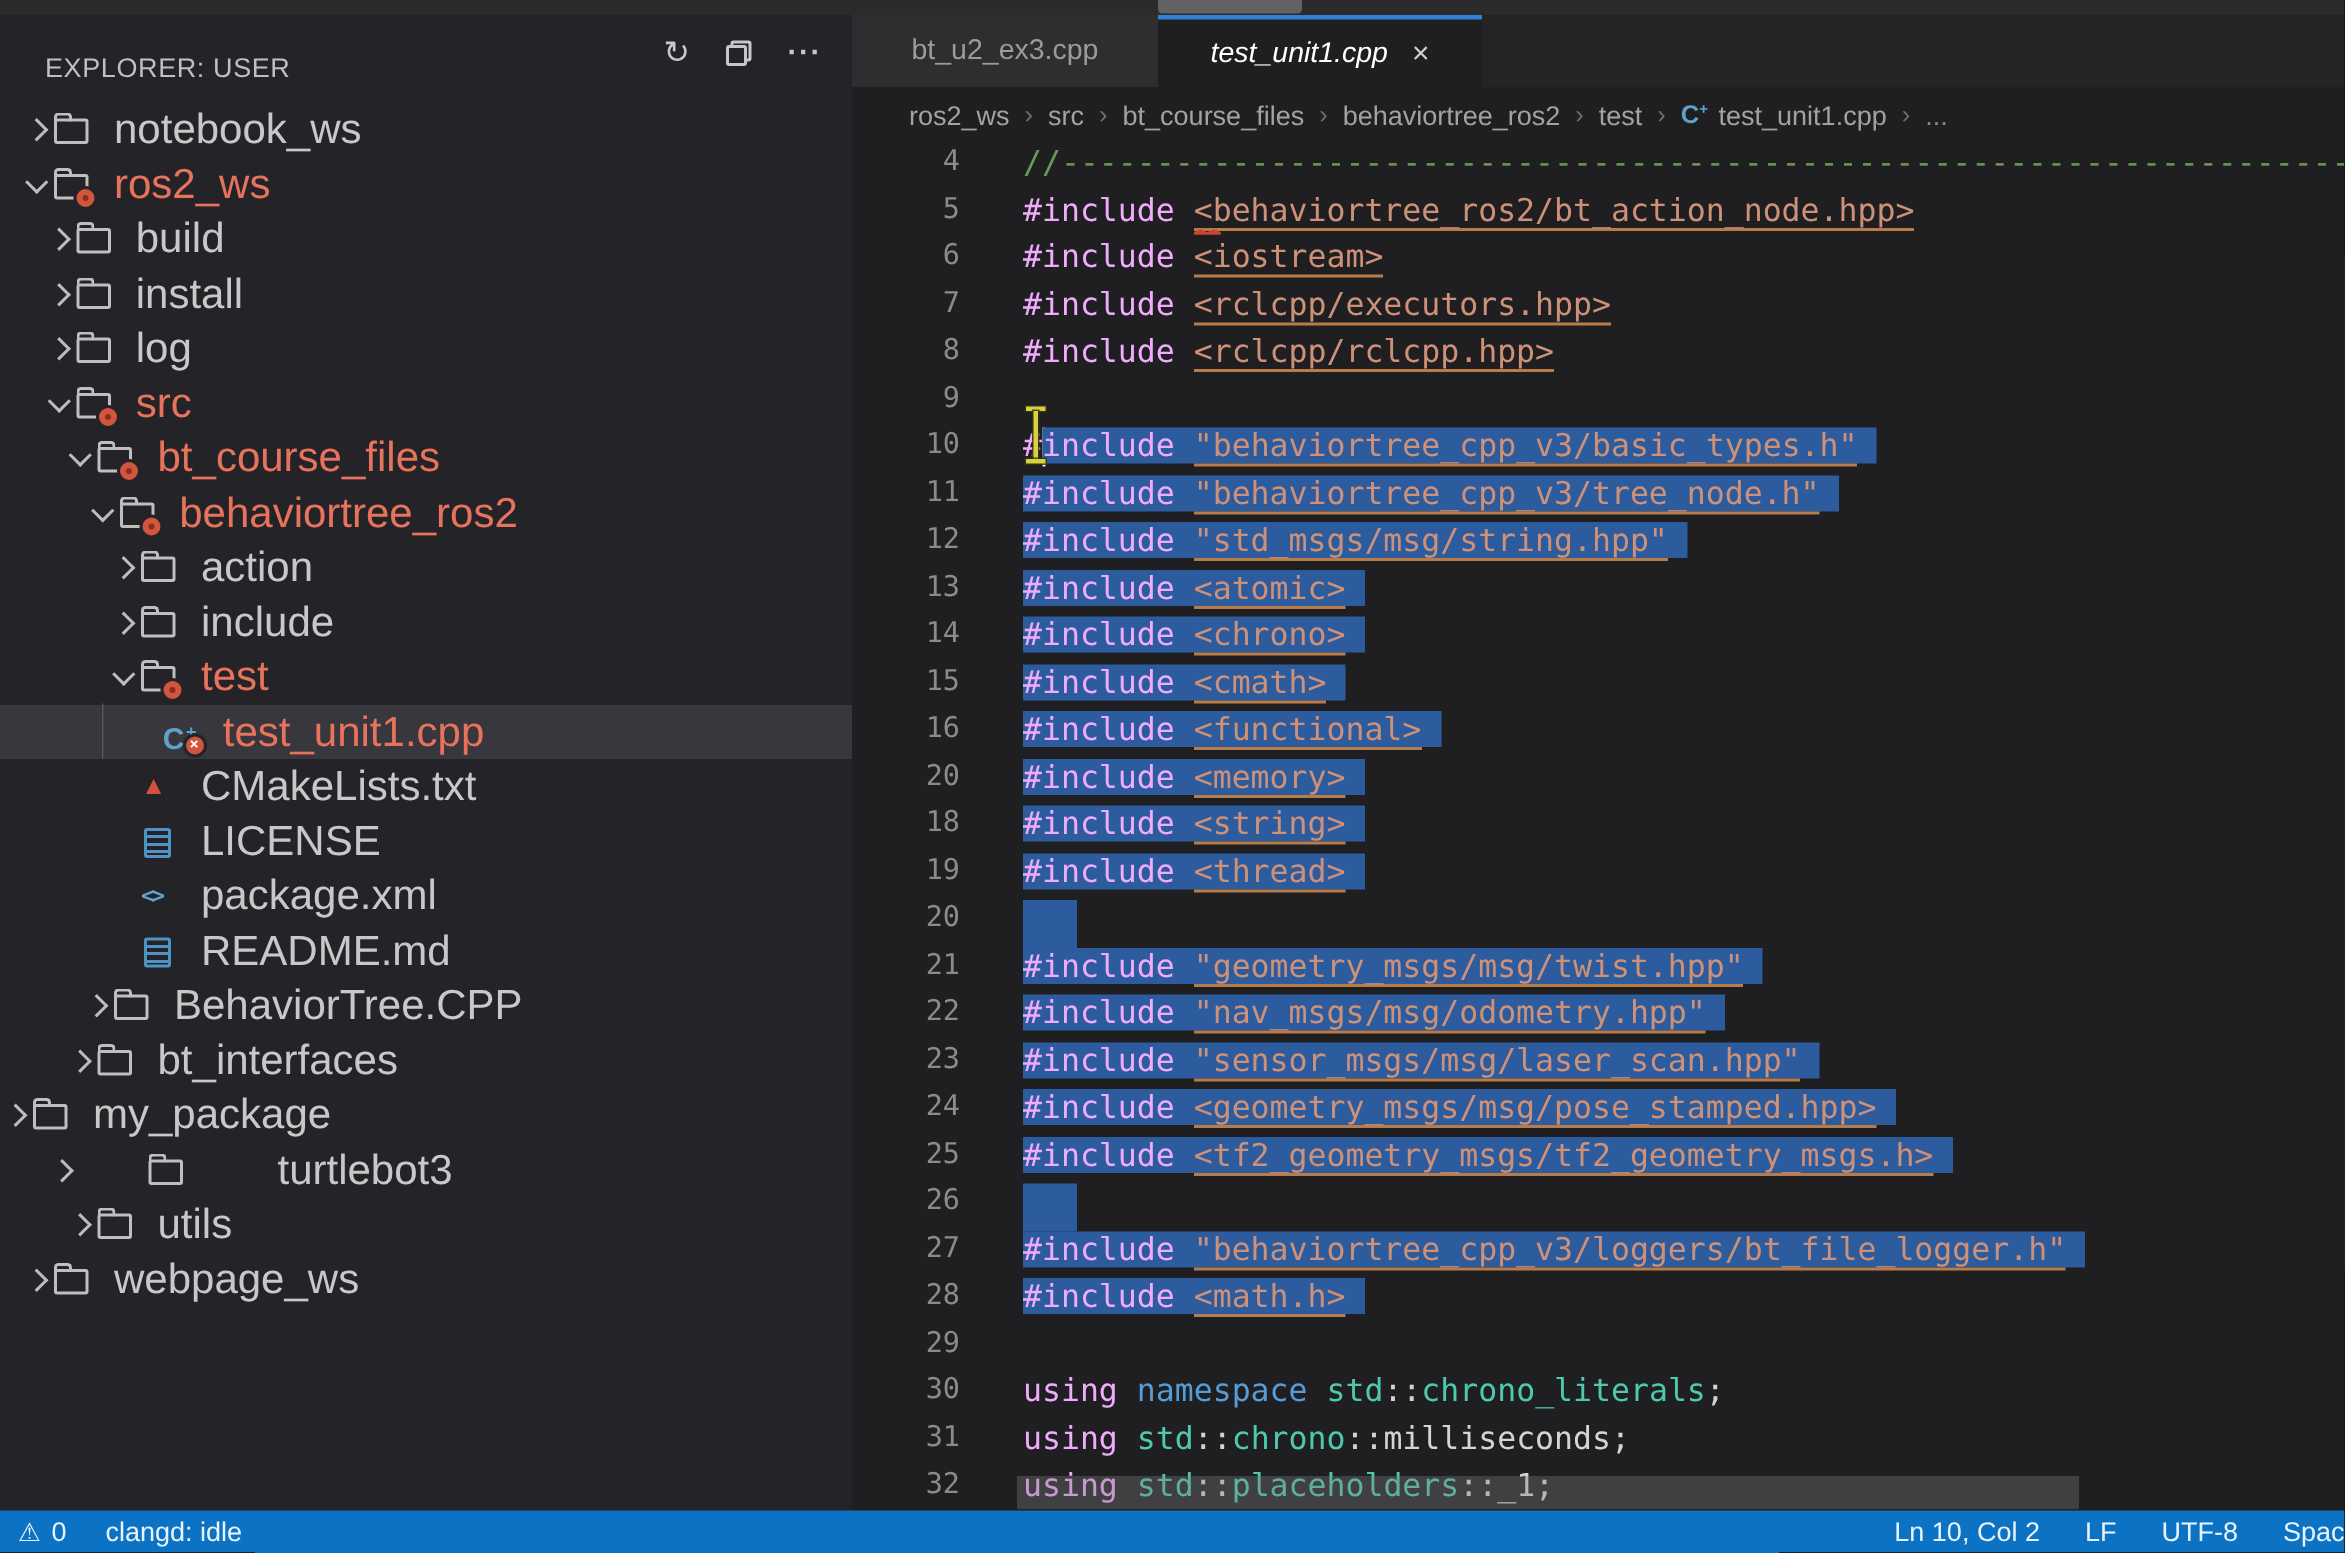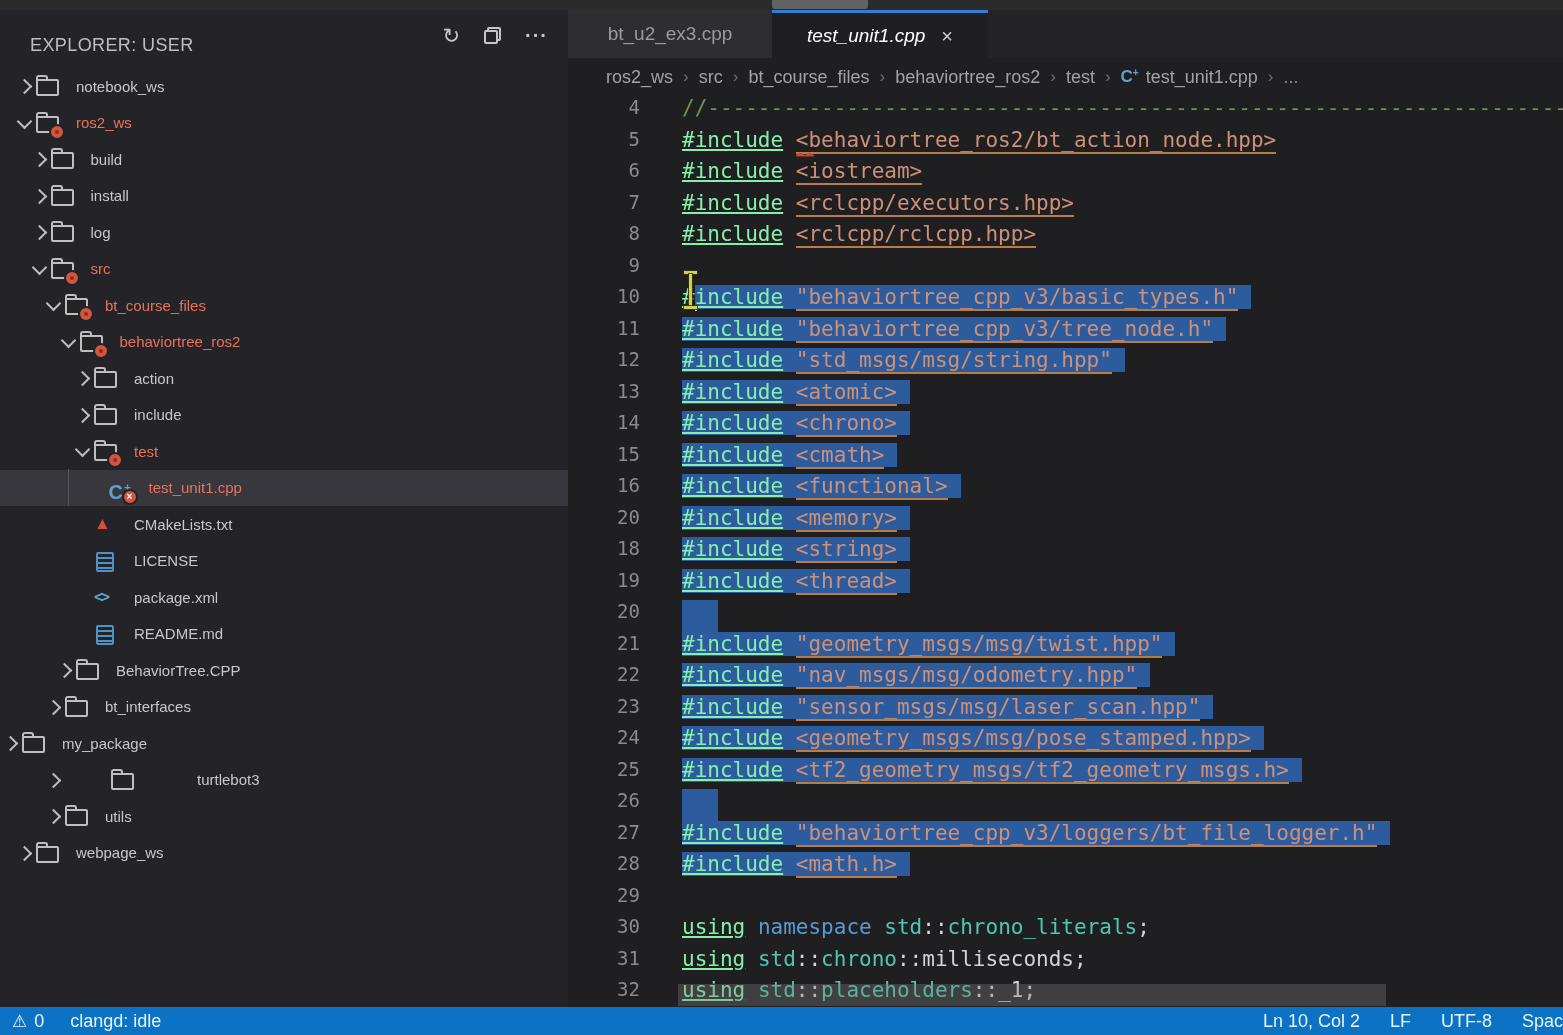--- a/index.html
+++ b/index.html
@@ -42,21 +42,21 @@
   .icon-xml{color:#5fa3cc;font:700 15px "DejaVu Sans Mono",monospace;letter-spacing:-2px;line-height:36.5px;}
   .icon-book::before{content:'';position:absolute;left:2px;top:9px;width:14px;height:16px;
         border:2px solid #4f93c4;border-radius:2px;
         background:repeating-linear-gradient(to bottom,transparent 0 3px,#4f93c4 3px 5px);}
   .badge{position:absolute;left:13px;top:19px;width:12px;height:12px;border-radius:50%;
         background:#d2553e;border:2px solid #232328;}
   .badge::after{content:'';position:absolute;left:4px;top:4px;width:4px;height:4px;border-radius:50%;background:#8a2f1f;}
   .badge-x{display:flex;align-items:center;justify-content:center;color:#fff;
         font:700 10px "Liberation Sans",sans-serif;}
   .badge-x::after{display:none;}
-  .tlabel{color:#c8c8c8;font-size:15px;margin-left:9px;white-space:nowrap;}
+  .tlabel{color:#c8c8c8;font-size:28px;margin-left:9px;white-space:nowrap;}
   .tlabel.err{color:#e8735c;}
   #guide-line{position:absolute;left:68px;top:459px;width:1px;height:37px;background:#55555c;}
 
   
   #tabbar{position:absolute;left:568px;top:10px;width:995px;height:48px;background:#242426;display:flex;}
   .tab{height:48px;display:flex;align-items:center;justify-content:center;padding:0 26px;
        font-size:19px;box-sizing:border-box;cursor:default;}
   .tab.inactive{background:#2e2e30;color:#9b9b9b;width:204px;}
   .tab.active{background:#1f1f22;color:#ffffff;border-top:3px solid #2f81d7;width:216px;}
   .tab.active .tab-label{font-style:italic;}
@@ -70,21 +70,21 @@
   .bc-cpp i{font-style:normal;font-size:10px;vertical-align:6px;}
   .bc-ellipsis{color:#8a8a8a;}
 
   
   #codearea{position:absolute;left:568px;top:96px;width:995px;height:911px;overflow:hidden;background:#1f1f22;}
   .line{height:31.5px;line-height:31.5px;white-space:pre;}
   .num{display:inline-block;width:72px;text-align:right;color:#8b8b8b;
        font:19px "DejaVu Sans Mono",monospace;vertical-align:top;}
   .code{display:inline-block;margin-left:42px;font:21px "DejaVu Sans Mono",monospace;
        color:#d4d4d4;vertical-align:top;}
-  .tok-k{color:#86efac;text-decoration:underline;}
+  .tok-k{color:#f0abfc;}
   .tok-cm{color:#6a9955;}
   .tok-ty{color:#4ec9b0;}
   .tok-ns{color:#569cd6;}
   .tok-pl{color:#d4d4d4;}
   .tok-inc,.tok-inc2{color:#ce9178;border-bottom:2px solid rgba(193,130,76,.95);}
   .tok-inc2{position:relative;}
   .tok-inc2::after{content:'';position:absolute;left:0;bottom:-5px;width:18px;height:4px;background:#c94435;
        clip-path:polygon(0 60%,25% 0,50% 60%,75% 0,100% 60%,100% 100%,0 100%);}
   .sel{background:#2d5c9e;padding-right:13px;}
   .selempty{display:inline-block;width:36px;height:31.5px;padding:0;vertical-align:top;}
@@ -223,21 +223,21 @@
         <div class="trow" style="padding-left: 43px;">
           <span class="chev right"></span>
           <span class="ticon icon-folder"></span>
           <span class="tlabel">bt_interfaces</span>
         </div>
         <div class="trow" style="">
           <span class="chev right"></span>
           <span class="ticon icon-folder"></span>
           <span class="tlabel">my_package</span>
         </div>
-        <div class="trow" style="padding-left: 43px; gap: 46px;">
+        <div class="trow" style="padding-left: 31px; gap: 46px;">
           <span class="chev right"></span>
           <span class="ticon icon-folder"></span>
           <span class="tlabel">turtlebot3</span>
         </div>
         <div class="trow" style="padding-left: 43px;">
           <span class="chev right"></span>
           <span class="ticon icon-folder"></span>
           <span class="tlabel">utils</span>
         </div>
         <div class="trow" style="padding-left: 14px;">

